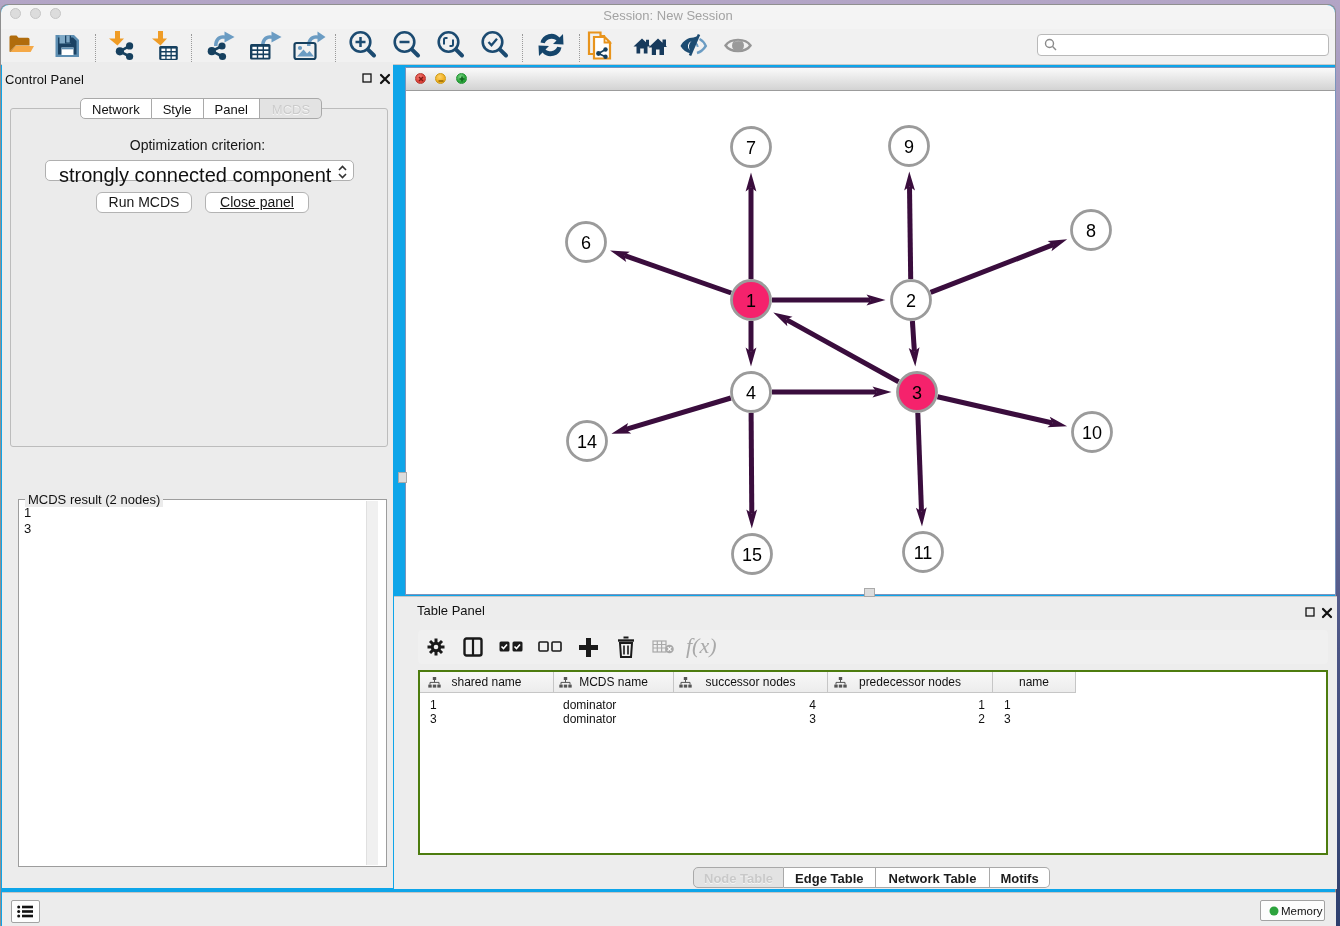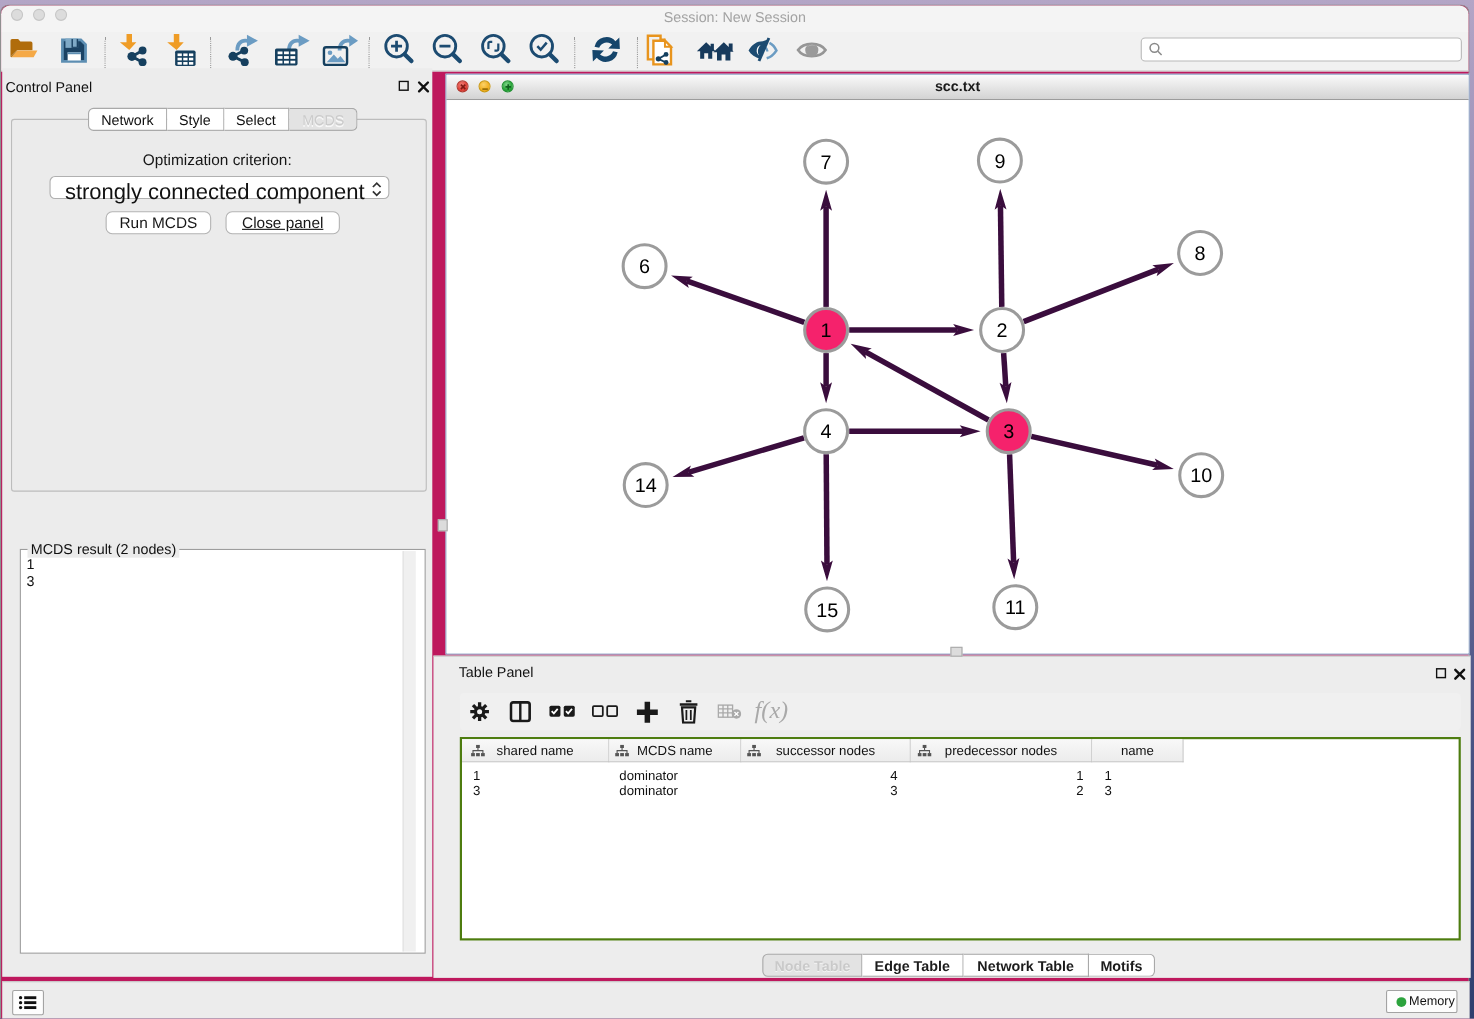--- a/index.html
+++ b/index.html
@@ -1,20 +1,20 @@
 <!DOCTYPE html>
 <html><head>
 <meta charset="utf-8">
 <style>
   html,body{margin:0;padding:0;}
   body{width:1340px;height:926px;overflow:hidden;position:relative;
     font-family:"Liberation Sans",sans-serif;
     background:linear-gradient(180deg,#b3a5c6 0%,#8d86b0 30%,#4c5585 70%,#2e3f6e 100%);}
   .abs{position:absolute;}
-  #win{position:absolute;left:0;top:4px;width:1336px;height:922px;background:#be185d;
+  #win{position:absolute;left:0;top:4px;width:1336px;height:922px;background:#0ea5e9;
     border-radius:8px 8px 0 0;border:1px solid #8f8f8f;border-bottom:none;box-sizing:border-box;}
   #titlebar{position:absolute;left:0;top:0;width:100%;height:24px;background:#f4f4f4;border-radius:8px 8px 0 0;}
   .tl{position:absolute;top:3px;width:11px;height:11px;border-radius:50%;background:#dcdcdc;border:1px solid #c6c6c6;box-sizing:border-box;}
   #wtitle{position:absolute;top:3px;left:0;width:100%;text-align:center;font-size:13px;color:#a3a3a3;}
   #toolbar{position:absolute;left:0;top:24px;width:100%;height:35px;background:#f1f1f1;border-bottom:1px solid #c9c9c9;}
   .sep{position:absolute;top:5px;height:28px;width:0;border-left:1px dotted #9a9a9a;}
   .tbi{position:absolute;top:0px;}
   #search{position:absolute;left:1036px;top:5px;width:290px;height:20px;background:#fff;border:1px solid #b9b9b9;border-radius:4px;}
   
   #cpanel{position:absolute;left:1px;top:57px;width:391px;height:826px;background:#ececec;}
@@ -211,21 +211,21 @@
       <svg class="abs" style="left:360px;top:11px" width="11" height="11" viewBox="0 0 11 11">
           <rect x="1" y="1" width="8" height="8" fill="none" stroke="#111" stroke-width="1.3"></rect>
         </svg>
       <svg class="abs" style="left:377px;top:11px" width="12" height="12" viewBox="0 0 12 12">
           <path d="M2 2 L10 10 M10 2 L2 10" stroke="#111" stroke-width="2.2" stroke-linecap="round"></path>
         </svg>
     </div>
     <div id="tabs">
       <div class="tab first">Network</div>
       <div class="tab">Style</div>
-      <div class="tab">Select</div>
+      <div class="tab">Panel</div>
       <div class="tab sel last">MCDS</div>
     </div>
     <div id="tabpane"></div>
     <div id="optlabel">Optimization criterion:</div>
     <div id="combo">
         <span class="ct">strongly connected component</span>
       <svg class="abs" style="right:5px;top:3.5px" width="11" height="14" viewBox="0 0 11 14">
           <path d="M2 5 L5.5 1.5 L9 5" fill="none" stroke="#333" stroke-width="1.6"></path>
           <path d="M2 9 L5.5 12.5 L9 9" fill="none" stroke="#333" stroke-width="1.6"></path>
         </svg>
@@ -246,21 +246,20 @@
       <div class="fl" style="left:50px;background:radial-gradient(circle at 40% 32%,#7fd589,#2ca83c 55%,#239632);border:1px solid #259336;"></div>
       <svg class="abs" style="left:11.5px;top:7.5px" width="6" height="6" viewBox="0 0 6 6">
           <path d="M1 1 L5 5 M5 1 L1 5" stroke="#801a14" stroke-width="1.5"></path>
         </svg>
       <svg class="abs" style="left:31.5px;top:9.5px" width="6" height="6" viewBox="0 0 6 2">
           <path d="M0.5 1 L5.5 1" stroke="#996f08" stroke-width="1.6"></path>
         </svg>
       <svg class="abs" style="left:52.5px;top:7.5px" width="6" height="6" viewBox="0 0 6 6">
           <path d="M3 0.5 L3 5.5 M0.5 3 L5.5 3" stroke="#0f611d" stroke-width="1.5"></path>
         </svg>
-      <div class="t">scc.txt</div>
     </div>
     <div id="canvas">
       <svg width="929" height="507" viewBox="0 0 929 507">
         <g stroke="#3a0d3d" stroke-width="5">
           <line x1="345.0" y1="188.0" x2="345.0" y2="96.5"></line>
           <line x1="325.2" y1="202.0" x2="218.2" y2="164.4"></line>
           <line x1="366.0" y1="209.0" x2="464.5" y2="209.0"></line>
           <line x1="345.0" y1="230.0" x2="345.0" y2="260.5"></line>
           <line x1="504.7" y1="188.0" x2="503.5" y2="95.5"></line>
           <line x1="524.6" y1="201.4" x2="647.3" y2="153.7"></line>

